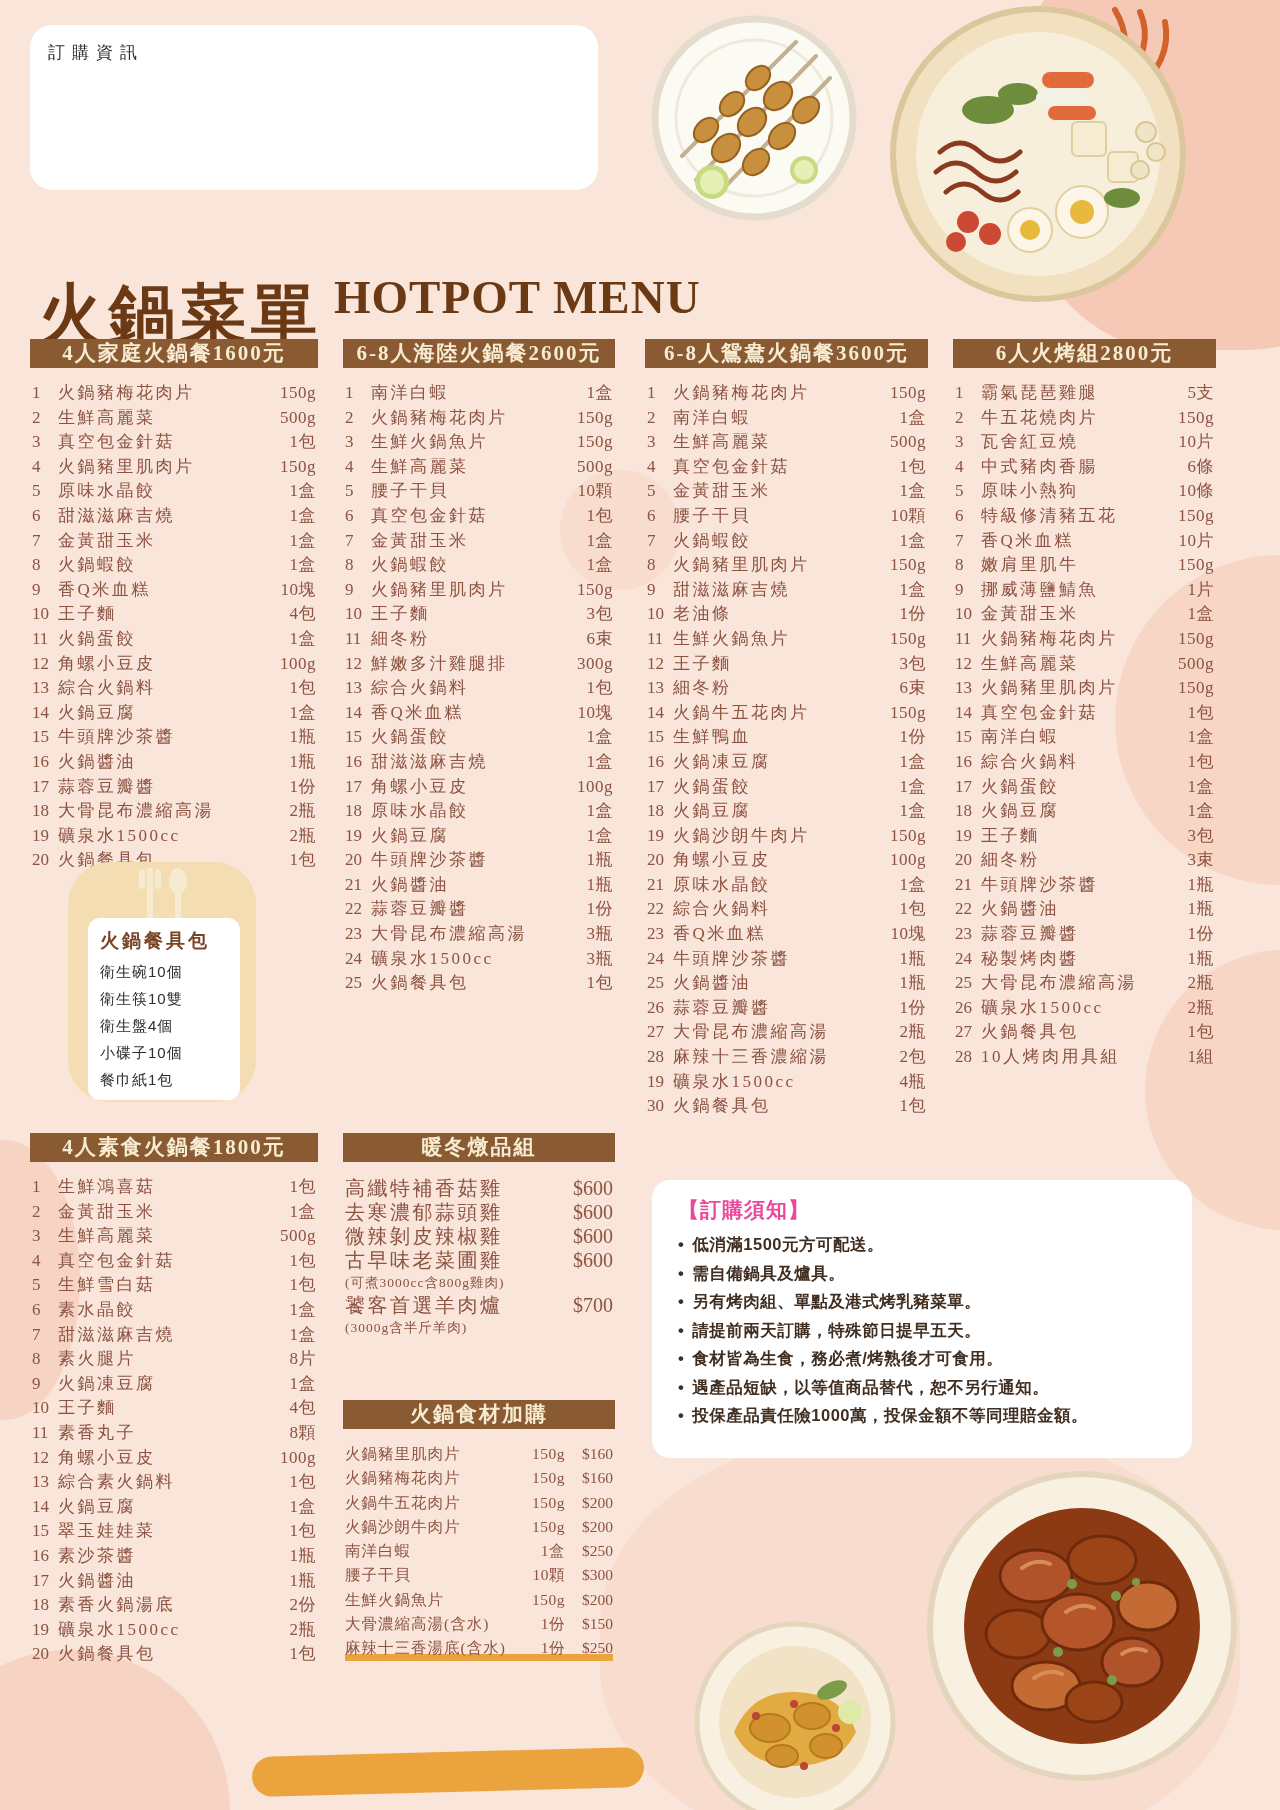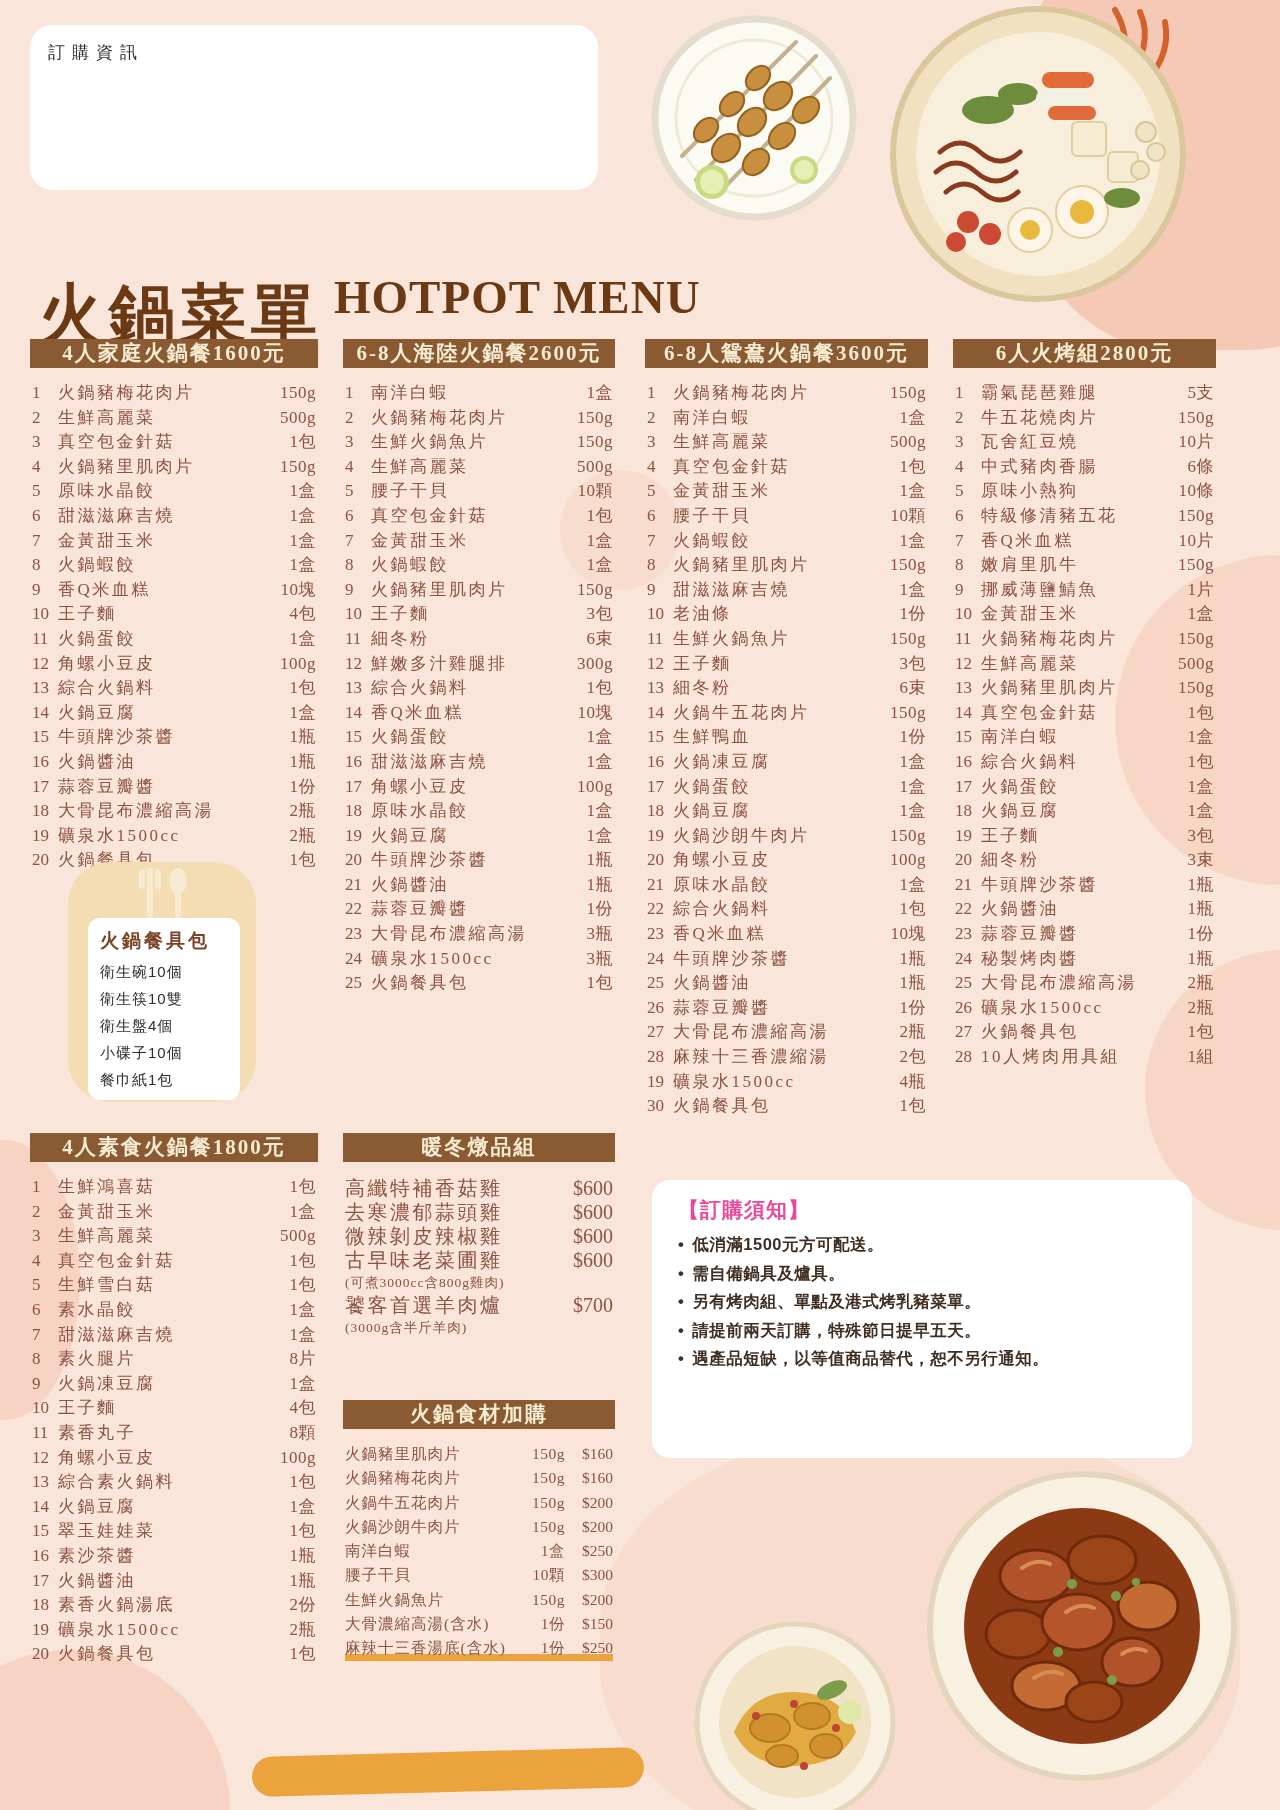--- a/index.html
+++ b/index.html
@@ -932,21 +932,23 @@
       </div>
   </div>
 
   <div class="notice">
     <div class="notice-title">【訂購須知】</div>
     <div>
         <div class="srow">低消滿1500元方可配送。</div>
         <div class="srow">需自備鍋具及爐具。</div>
         <div class="srow">另有烤肉組、單點及港式烤乳豬菜單。</div>
         <div class="srow">請提前兩天訂購，特殊節日提早五天。</div>
+        <div class="srow">食材皆為生食，務必煮/烤熟後才可食用。</div>
         <div class="srow">遇產品短缺，以等值商品替代，恕不另行通知。</div>
+        <div class="srow">投保產品責任險1000萬，投保金額不等同理賠金額。</div>
       </div>
   </div>
 
   <div class="illus" id="meat-bowl">
     <svg width="312" height="326" viewBox="0 0 312 326">
       <circle cx="156" cy="160" r="152" fill="#f8f1e1"></circle>
       <circle cx="156" cy="160" r="152" fill="none" stroke="#e3d6bc" stroke-width="6"></circle>
       <circle cx="156" cy="160" r="118" fill="#8c3a14"></circle>
       <g stroke="#6f2a0c" stroke-width="3">
         <ellipse cx="110" cy="110" rx="36" ry="26" fill="#b0522a"></ellipse>

